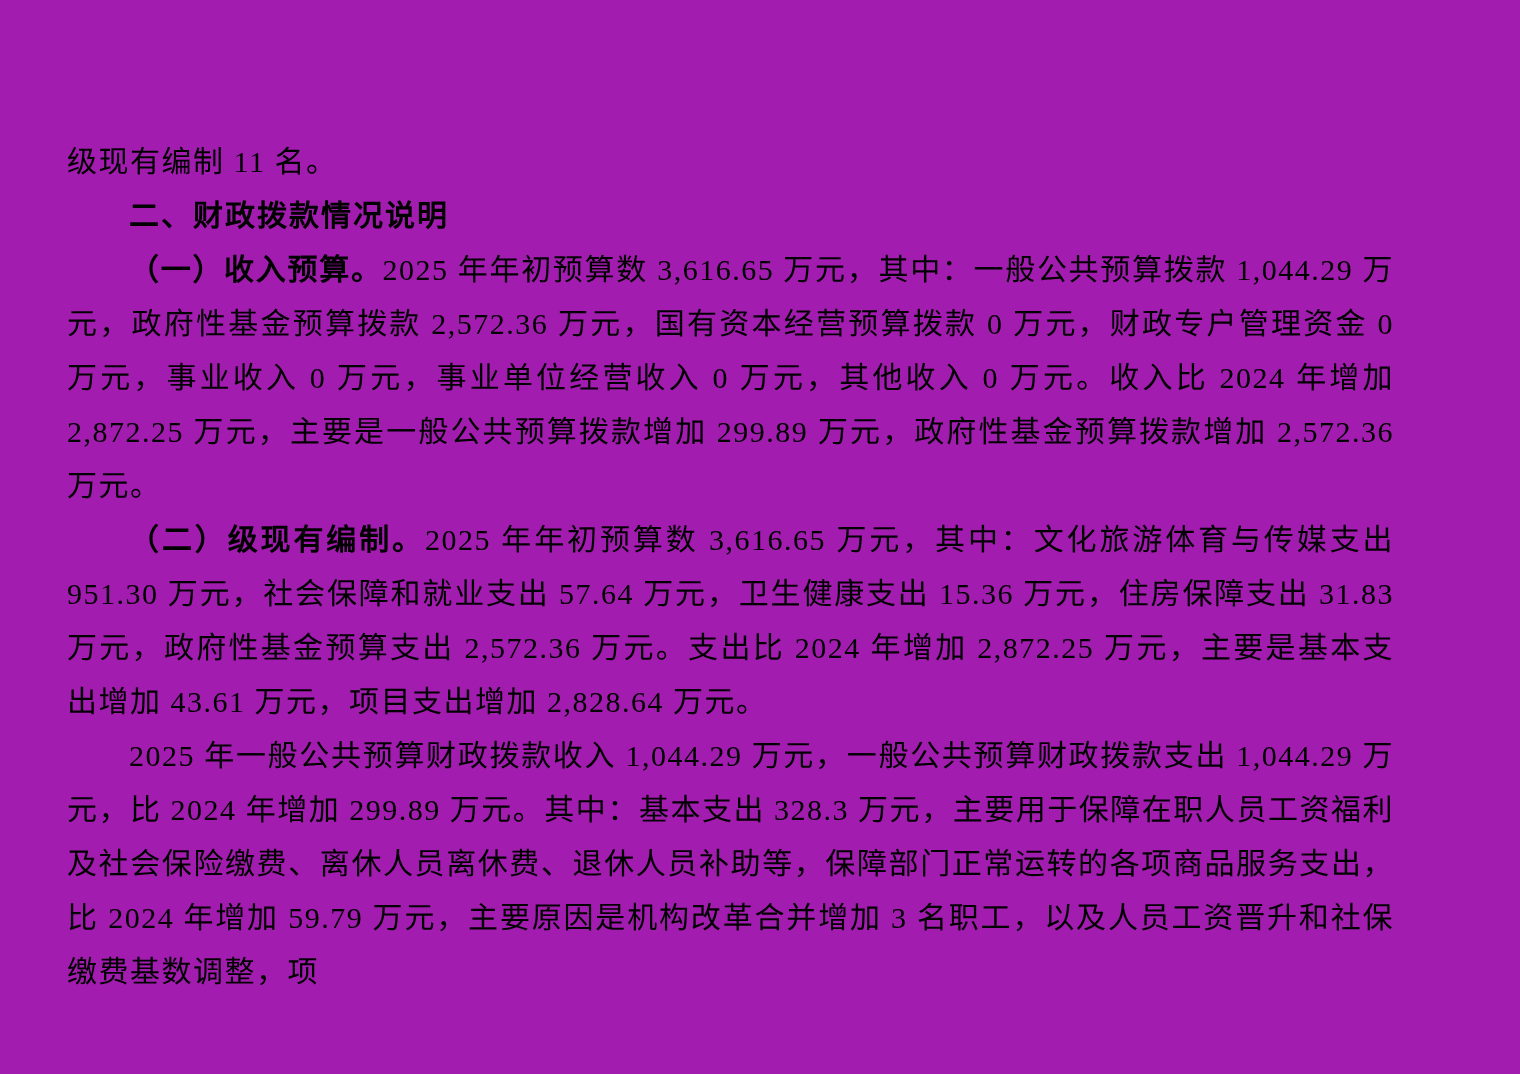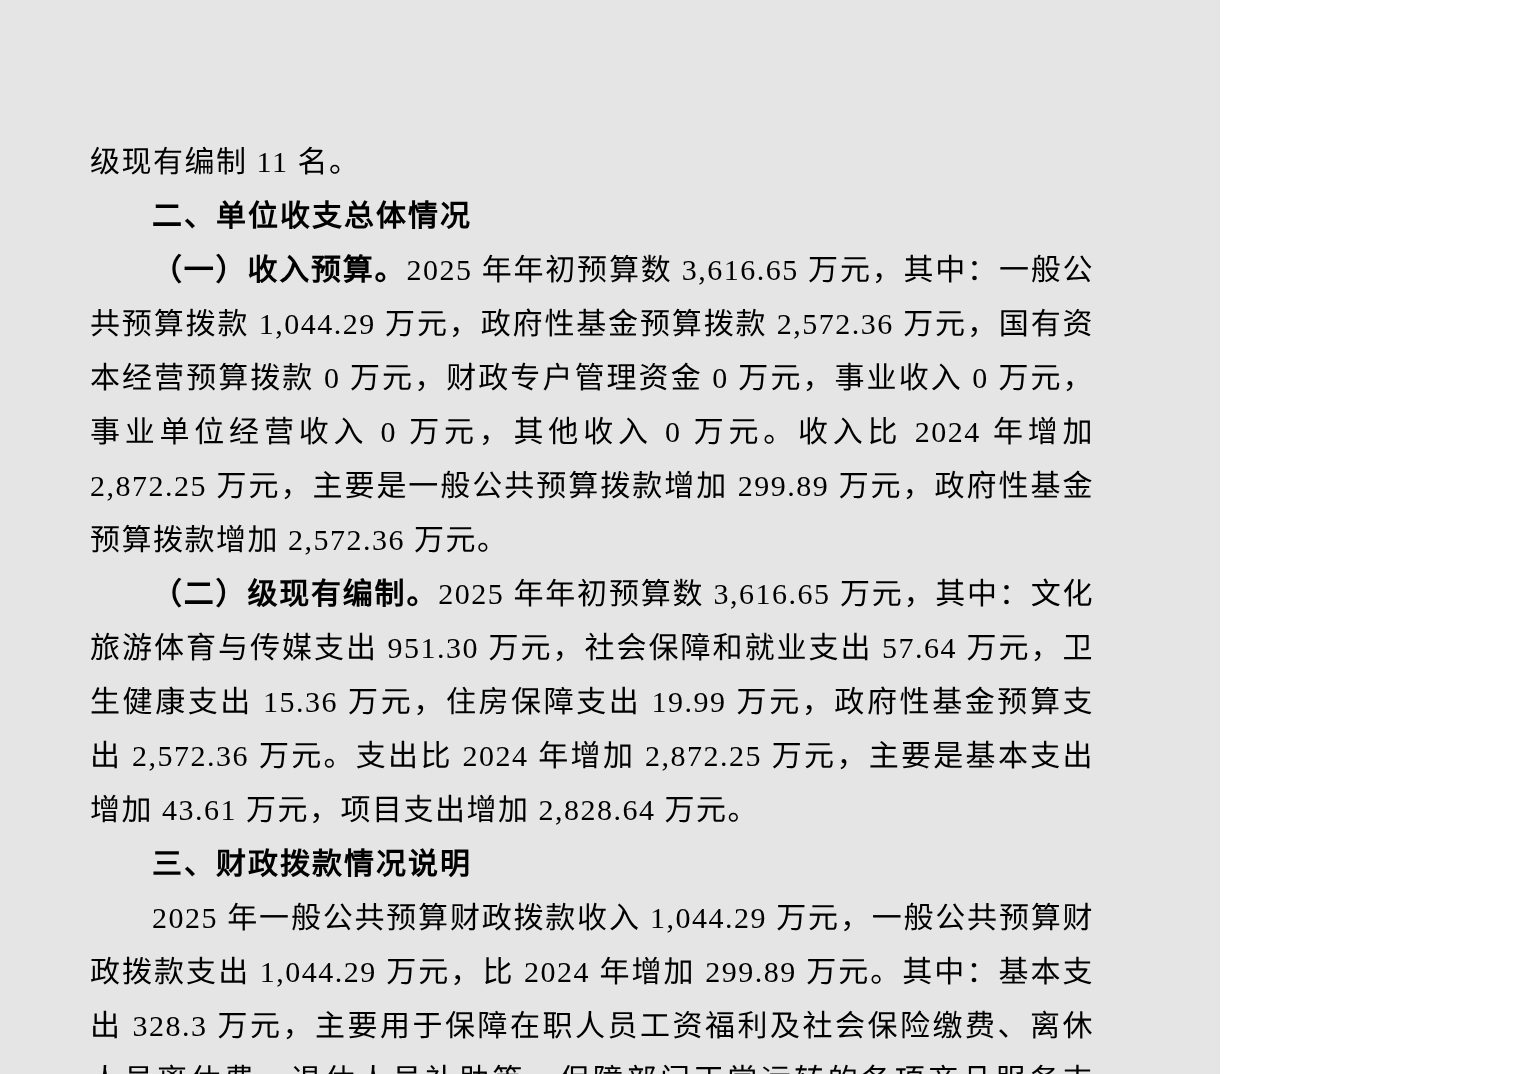--- a/index.html
+++ b/index.html
@@ -7,24 +7,24 @@
     padding: 0;
     background: #ffffff;
   }
   body {
     width: 1520px;
     height: 1074px;
     overflow: hidden;
   }
   .page {
     box-sizing: border-box;
-    width: 1220px;
+    width: 1520px;
     height: 1074px;
-    padding: 135px 126px 0 90px;
-    background: #e5e5e5;
+    padding: 135px 126px 0 67px;
+    background: #a21caf;
     color: #000000;
     font-family: "Liberation Serif", "DejaVu Serif", serif;
     font-size: 30px;
     line-height: 54px;
     text-align: justify;
     text-justify: inter-ideograph;
     letter-spacing: 1.5px;
   }
   .page p, .page h2 {
     margin: 0;
@@ -47,23 +47,22 @@
     margin-top: 43px;
   }
 </style>
 </head>
 <body>
 
 <div class="page">
 
   <p class="body-text">级现有编制 11 名。</p>
 
-  <h2 class="heading">二、单位收支总体情况</h2>
+  <h2 class="heading">二、财政拨款情况说明</h2>
 
   <p class="body-text indent"><span class="lead">（一）收入预算。</span><span>2025 年年初预算数 3,616.65 万元，其中：一般公共预算拨款 1,044.29 万元，政府性基金预算拨款 2,572.36 万元，国有资本经营预算拨款 0 万元，财政专户管理资金 0 万元，事业收入 0 万元，事业单位经营收入 0 万元，其他收入 0 万元。收入比 2024 年增加 2,872.25 万元，主要是一般公共预算拨款增加 299.89 万元，政府性基金预算拨款增加 2,572.36 万元。</span></p>
 
-  <p class="body-text indent"><span class="lead">（二）级现有编制。</span><span>2025 年年初预算数 3,616.65 万元，其中：文化旅游体育与传媒支出 951.30 万元，社会保障和就业支出 57.64 万元，卫生健康支出 15.36 万元，住房保障支出 19.99 万元，政府性基金预算支出 2,572.36 万元。支出比 2024 年增加 2,872.25 万元，主要是基本支出增加 43.61 万元，项目支出增加 2,828.64 万元。</span></p>
+  <p class="body-text indent"><span class="lead">（二）级现有编制。</span><span>2025 年年初预算数 3,616.65 万元，其中：文化旅游体育与传媒支出 951.30 万元，社会保障和就业支出 57.64 万元，卫生健康支出 15.36 万元，住房保障支出 31.83 万元，政府性基金预算支出 2,572.36 万元。支出比 2024 年增加 2,872.25 万元，主要是基本支出增加 43.61 万元，项目支出增加 2,828.64 万元。</span></p>
 
-  <h2 class="heading">三、财政拨款情况说明</h2>
 
   <p class="body-text indent"><span>2025 年一般公共预算财政拨款收入 1,044.29 万元，一般公共预算财政拨款支出 1,044.29 万元，比 2024 年增加 299.89 万元。其中：基本支出 328.3 万元，主要用于保障在职人员工资福利及社会保险缴费、离休人员离休费、退休人员补助等，保障部门正常运转的各项商品服务支出，比 2024 年增加 59.79 万元，主要原因是机构改革合并增加 3 名职工，以及人员工资晋升和社保缴费基数调整，项</span></p>
 
 </div>
 
 </body></html>

